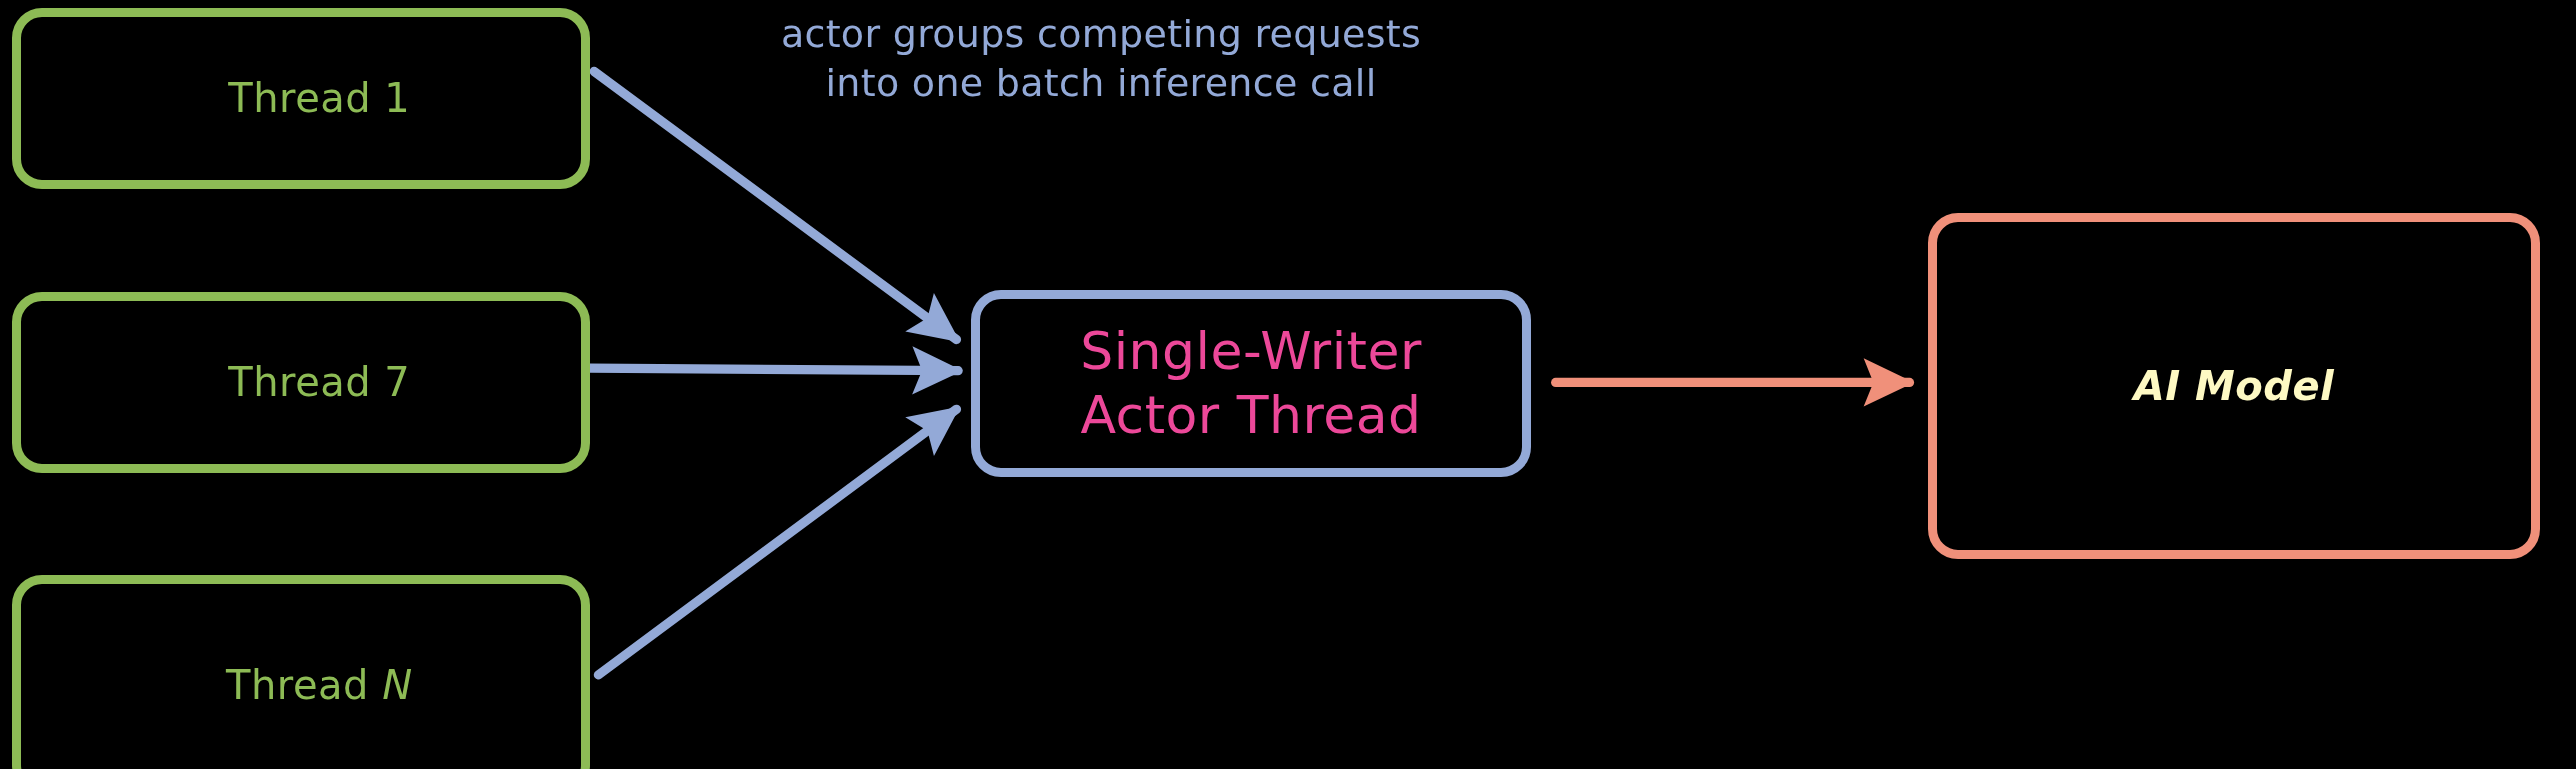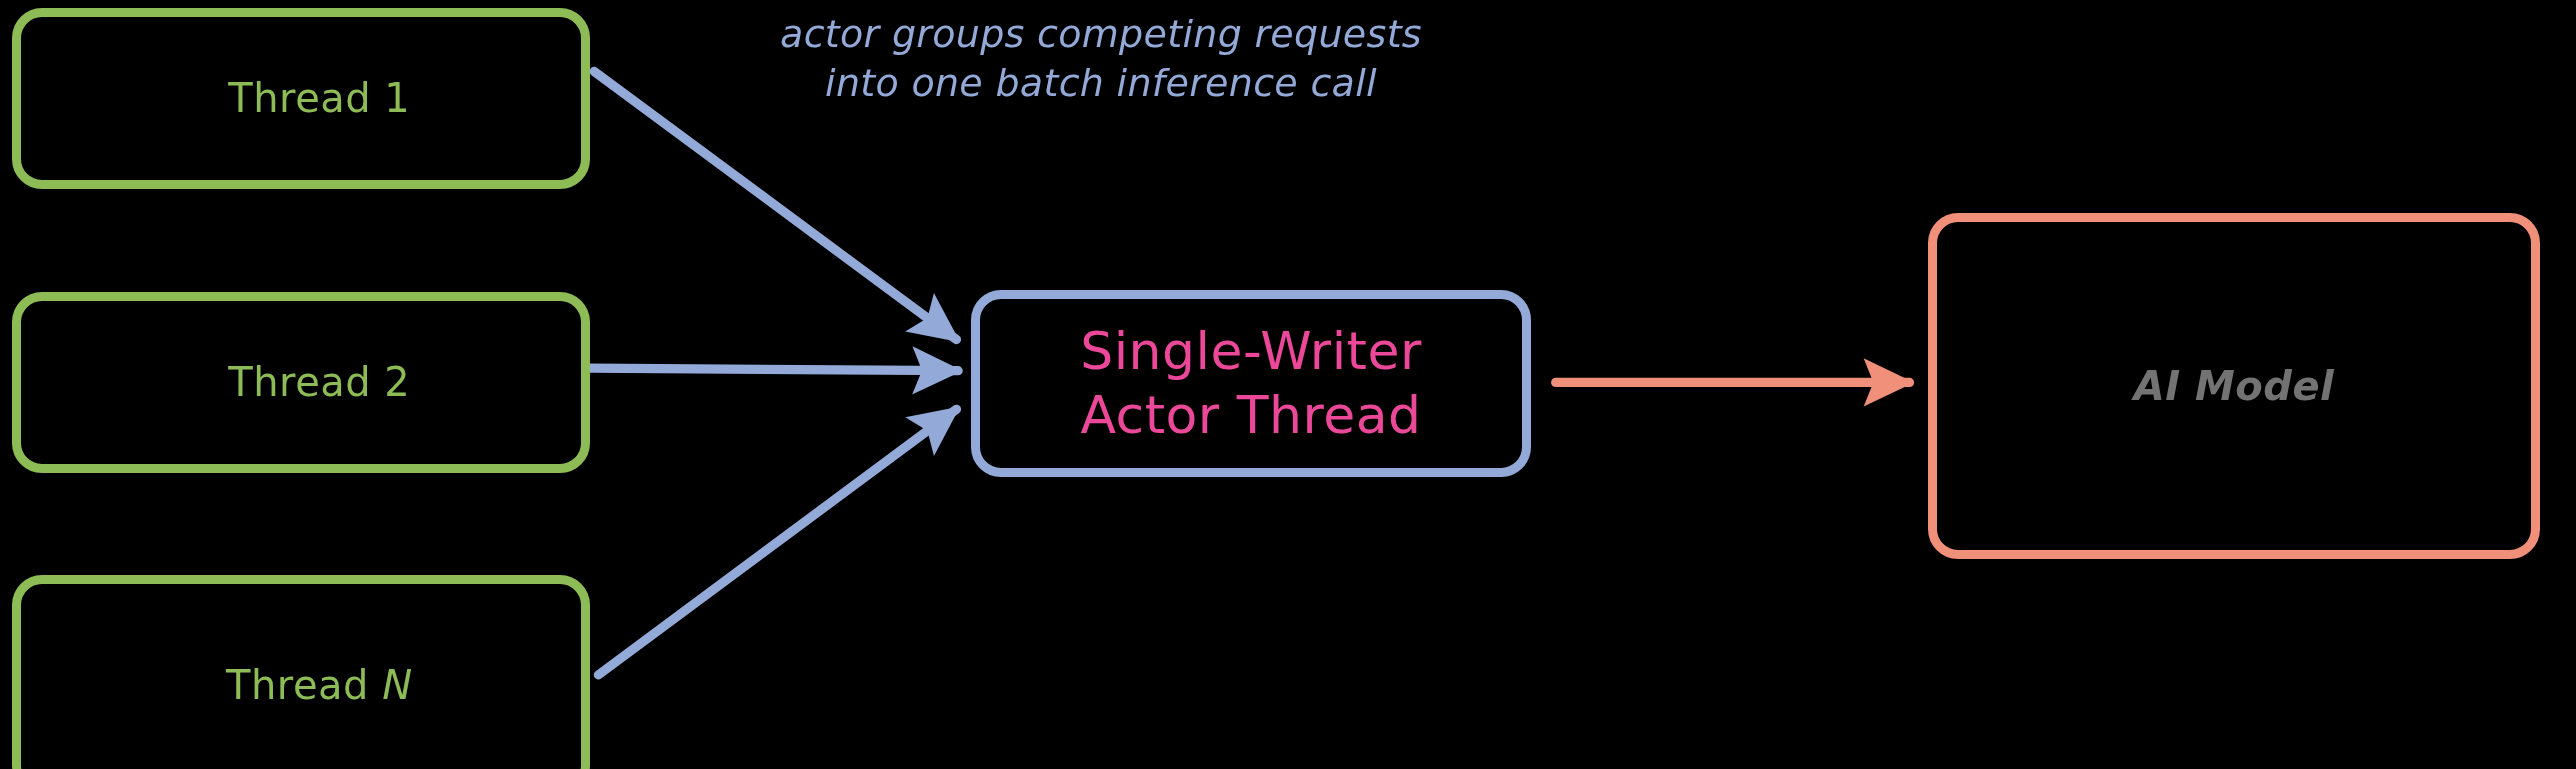--- a/index.html
+++ b/index.html
@@ -54,37 +54,36 @@
   }
   .label-thread {
     color: #8DBB55;
     font-size: 40px;
   }
   .label-actor {
     color: #ec4899;
     font-size: 52px;
   }
   .label-model {
-    color: #737373;
+    color: #fef9c3;
     font-size: 40px;
     font-style: italic;
     font-weight: 600;
   }
   .italic-n { font-style: italic; }
 
   .annotation {
     position: absolute;
     color: #93A9D7;
     font-family: "DejaVu Sans", sans-serif;
     font-size: 38px;
     line-height: 1.28;
     text-align: center;
     white-space: pre-line;
     letter-spacing: 0.3px;
-    font-style: italic;
   }
 </style>
 </head>
 <body>
 
 <div id="stage">
 
   <svg id="edges" viewBox="0 0 3065 915" xmlns="http://www.w3.org/2000/svg">
     <defs>
       <marker id="arrow-blue" viewBox="0 0 10 10" refX="8.6" refY="5" markerWidth="6.2" markerHeight="6.2" orient="auto-start-reverse">
@@ -110,21 +109,21 @@
     <g>
       <path d="M 1851 455 L 2272 455" stroke="#F0907A" stroke-width="11" fill="none" stroke-linecap="round" marker-end="url(#arrow-orange)"></path>
     </g>
   </svg>
 
   <div class="node node-thread" style="left:11.8px; top:8.4px; width:578px; height:181px;">
     <div class="node-label label-thread">Thread 1</div>
   </div>
 
   <div class="node node-thread" style="left:11.8px; top:292px; width:578px; height:181px;">
-    <div class="node-label label-thread">Thread 2</div>
+    <div class="node-label label-thread">Thread 7</div>
   </div>
 
   <div class="node node-thread" style="left:11.8px; top:575px; width:578px; height:220px;">
     <div class="node-label label-thread"><span>Thread </span><span class="italic-n">N</span></div>
   </div>
 
   <div class="node node-actor" style="left:971px; top:290px; width:560px; height:187px;">
     <div class="node-label label-actor">Single-Writer
 Actor Thread</div>
   </div>

